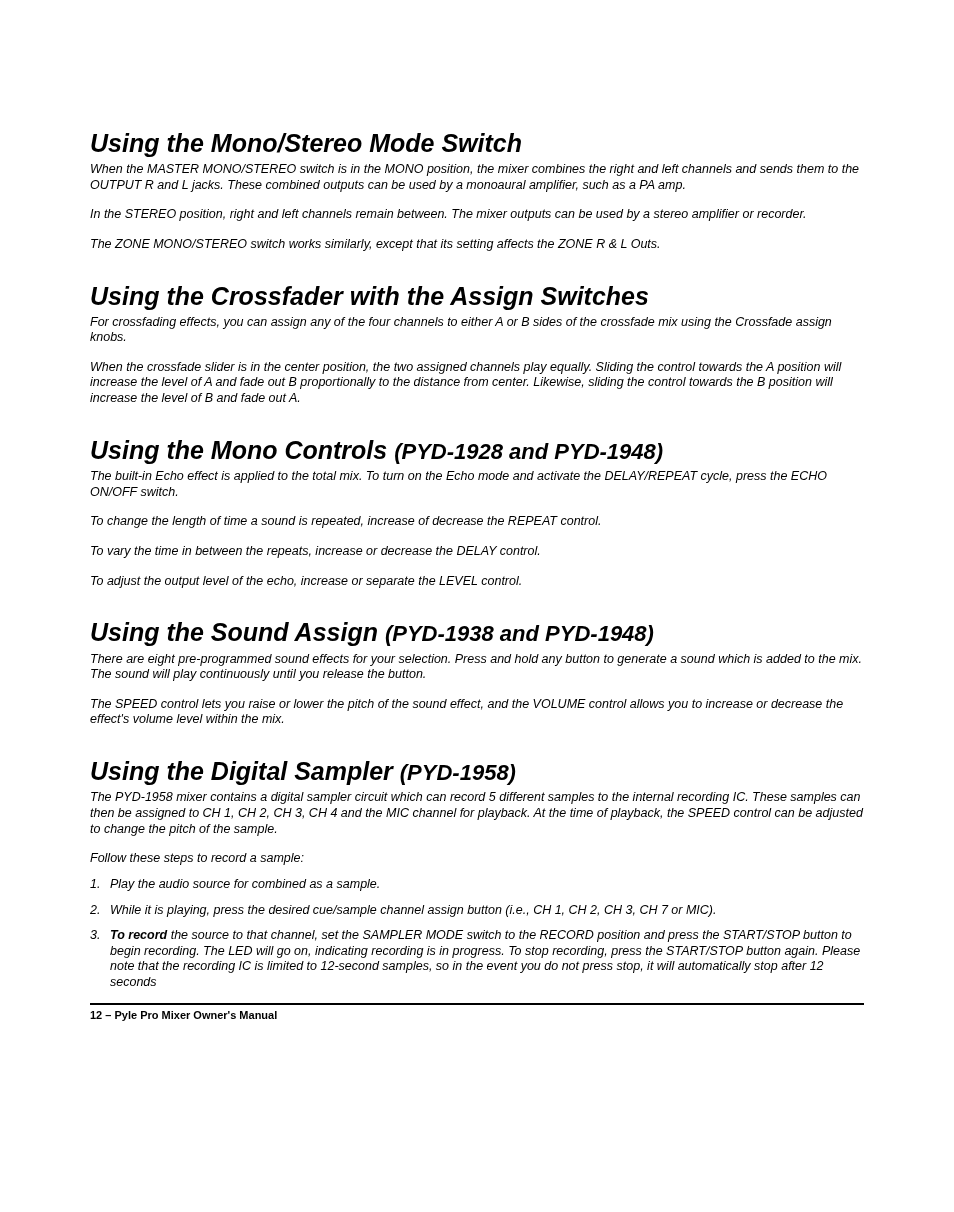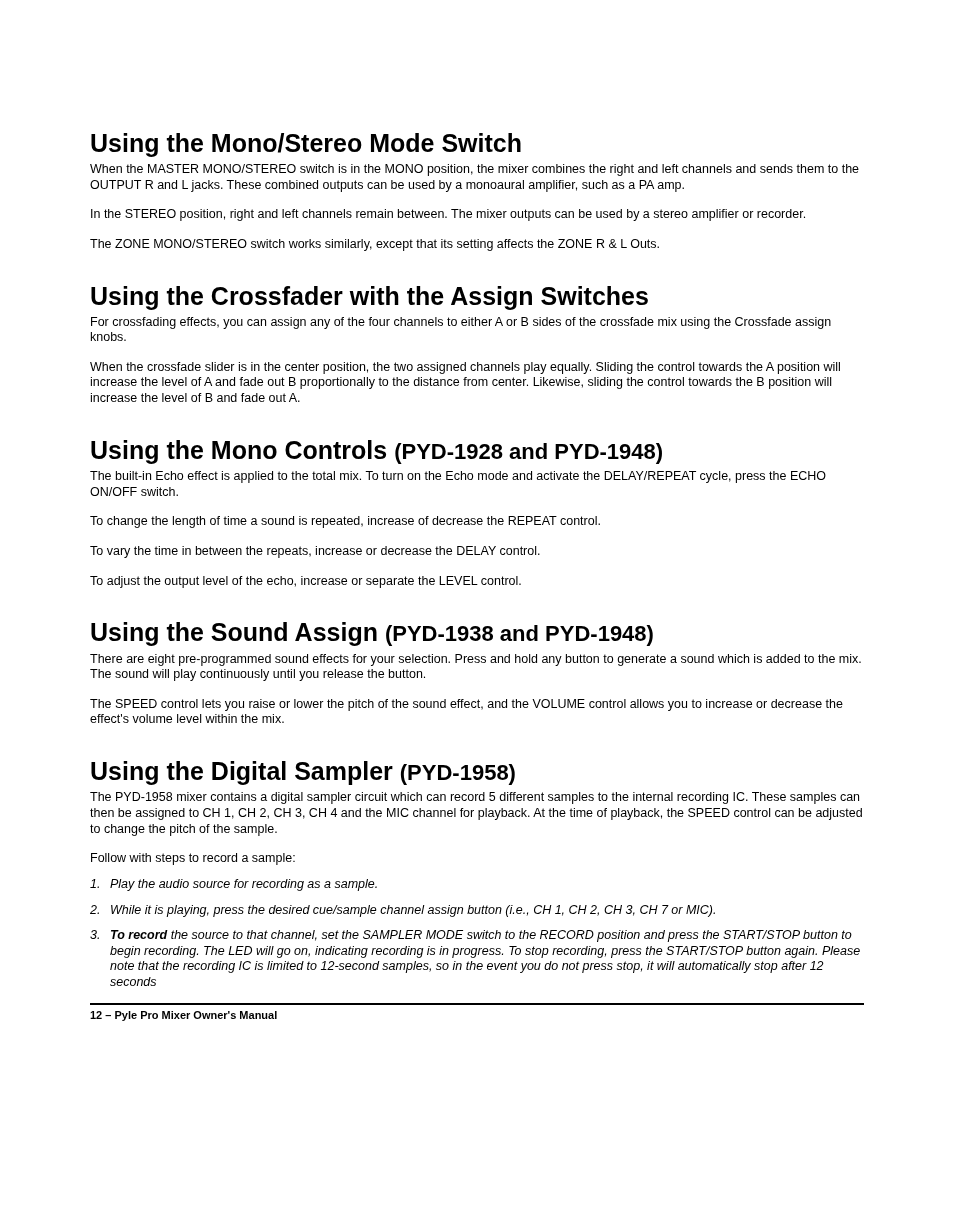--- a/index.html
+++ b/index.html
@@ -6,28 +6,30 @@
     font-family: Verdana, Geneva, sans-serif;
     background: #ffffff;
     margin: 0;
     padding: 100px 90px 40px 90px;
     width: 954px;
     box-sizing: border-box;
     color: #000;
   }
   .section-heading {
     font-weight: bold;
+    font-style: italic;
     font-size: 25px;
     margin: 28px 0 4px 0;
     line-height: 1.2;
   }
   .section-heading .sub {
     font-size: 22px;
   }
   .body-para {
+    font-style: italic;
     font-size: 12.5px;
     line-height: 1.25;
     margin: 0 0 14px 0;
   }
   .body-para.tight {
     margin-bottom: 10px;
   }
   .ol-item {
     font-style: italic;
     font-size: 12.5px;
@@ -79,24 +81,24 @@
 <h2 class="section-heading">
   <span>Using the Sound Assign </span><span class="sub">(PYD-1938 and PYD-1948)</span>
 </h2>
 <p class="body-para">There are eight pre-programmed sound effects for your selection. Press and hold any button to generate a sound which is added to the mix. The sound will play continuously until you release the button.</p>
 <p class="body-para">The SPEED control lets you raise or lower the pitch of the sound effect, and the VOLUME control allows you to increase or decrease the effect's volume level within the mix.</p>
 
 <h2 class="section-heading">
   <span>Using the Digital Sampler </span><span class="sub">(PYD-1958)</span>
 </h2>
 <p class="body-para">The PYD-1958 mixer contains a digital sampler circuit which can record 5 different samples to the internal recording IC. These samples can then be assigned to CH 1, CH 2, CH 3, CH 4 and the MIC channel for playback. At the time of playback, the SPEED control can be adjusted to change the pitch of the sample.</p>
-<p class="body-para tight">Follow with steps to record a sample:</p>
+<p class="body-para tight">Follow these steps to record a sample:</p>
 
 <p class="ol-item">
-  <span class="num">1.</span><span>Play the audio source for recording as a sample.</span>
+  <span class="num">1.</span><span>Play the audio source for combined as a sample.</span>
 </p>
 <p class="ol-item">
   <span class="num">2.</span><span>While it is playing, press the desired cue/sample channel assign button (i.e., CH 1, CH 2, CH 3, CH 7 or MIC).</span>
 </p>
 <p class="ol-item">
   <span class="num">3.</span><span class="b">To record</span><span> the source to that channel, set the SAMPLER MODE switch to the RECORD position and press the START/STOP button to begin recording. The LED will go on, indicating recording is in progress. To stop recording, press the START/STOP button again.  Please note that the recording IC is limited to 12-second samples, so in the event you do not press stop, it will automatically stop after 12 seconds</span>
 </p>
 
 <hr class="rule">
 <div class="footer">12 – Pyle Pro Mixer Owner's Manual</div>

